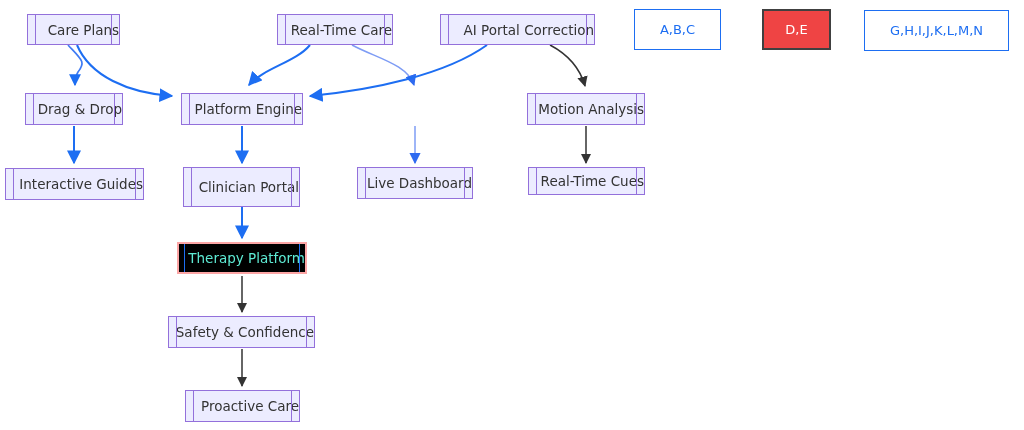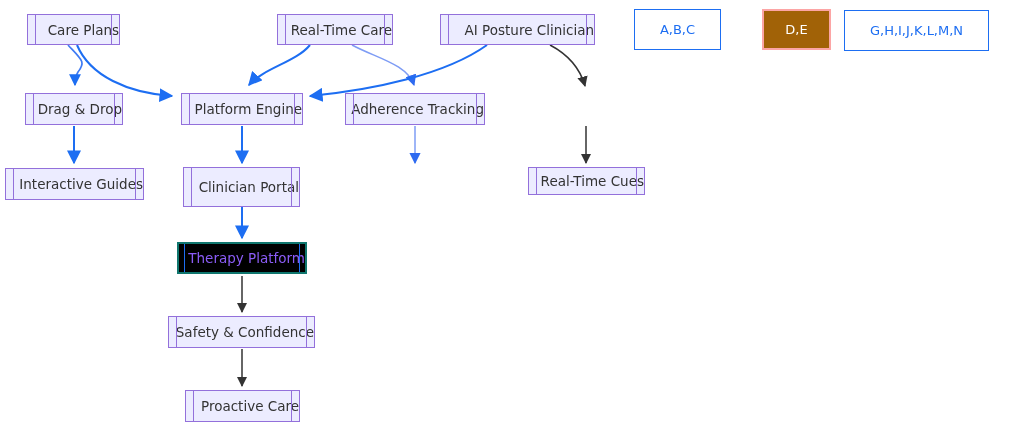--- a/index.html
+++ b/index.html
@@ -22,37 +22,37 @@
     font-size:13.5px;white-space:nowrap;
   }
   .node::before,.node::after{
     content:"";position:absolute;top:0;bottom:0;width:0;
     border-left:1px solid #9370DB;
   }
   .node::before{left:7px;}
   .node::after{right:7px;}
   .node.highlight{
     background:#000000;
-    border:2px solid #0f766e;
-    color:#8b5cf6;
+    border:2px solid #fca5a5;
+    color:#5eead4;
   }
   .node.highlight::before,.node.highlight::after{border-color:#1d6ef2;}
   .node.highlight::before{left:5px;}
   .node.highlight::after{right:5px;}
   
   .legend-box{
     position:absolute;box-sizing:border-box;
     display:flex;align-items:center;justify-content:center;
     font-size:13px;white-space:nowrap;
   }
   .legend-outline{
     background:#ffffff;border:1px solid #1d6ef2;color:#1d6ef2;
   }
   .legend-filled{
-    background:#a16207;border:2px solid #fca5a5;color:#ffffff;
+    background:#ef4444;border:2px solid #404040;color:#ffffff;
   }
 </style>
 </head>
 <body>
 
 <div class="canvas">
 
   <svg class="edges" viewBox="0 0 1024 430" xmlns="http://www.w3.org/2000/svg">
     <defs>
       <marker id="arrow-blue" viewBox="0 0 10 10" refX="9" refY="5" markerWidth="7" markerHeight="7" orient="auto">
@@ -83,48 +83,51 @@
     </g>
   </svg>
 
   <div class="node" style="left:27px;top:14px;width:93px;height:31px">
     <span>Care Plans</span>
   </div>
   <div class="node" style="left:277px;top:14px;width:116px;height:31px">
     <span>Real-Time Care</span>
   </div>
   <div class="node" style="left:440px;top:14px;width:155px;height:31px">
-    <span>AI Posture Clinician</span>
+    <span>AI Portal Correction</span>
   </div>
 
   <div class="legend-box legend-outline" style="left:634px;top:9px;width:87px;height:41px">
     <span>A,B,C</span>
   </div>
   <div class="legend-box legend-filled" style="left:762px;top:9px;width:69px;height:41px">
     <span>D,E</span>
   </div>
-  <div class="legend-box legend-outline" style="left:844px;top:10px;width:145px;height:41px">
+  <div class="legend-box legend-outline" style="left:864px;top:10px;width:145px;height:41px">
     <span>G,H,I,J,K,L,M,N</span>
   </div>
 
   <div class="node" style="left:181px;top:93px;width:122px;height:32px">
     <span>Platform Engine</span>
   </div>
   <div class="node" style="left:25px;top:93px;width:98px;height:32px">
     <span>Drag &amp; Drop</span>
   </div>
-  <div class="node" style="left:345px;top:93px;width:140px;height:32px">
-    <span>Adherence Tracking</span>
+  <div class="node" style="left:527px;top:93px;width:118px;height:32px">
+    <span>Motion Analysis</span>
   </div>
 
   <div class="node" style="left:5px;top:168px;width:139px;height:32px">
     <span>Interactive Guides</span>
   </div>
   <div class="node" style="left:183px;top:167px;width:117px;height:40px">
     <span>Clinician Portal</span>
+  </div>
+  <div class="node" style="left:357px;top:167px;width:116px;height:32px">
+    <span>Live Dashboard</span>
   </div>
   <div class="node" style="left:528px;top:167px;width:117px;height:28px">
     <span>Real-Time Cues</span>
   </div>
 
   <div class="node highlight" style="left:177px;top:242px;width:130px;height:32px">
     <span>Therapy Platform</span>
   </div>
 
   <div class="node" style="left:168px;top:316px;width:147px;height:32px">

